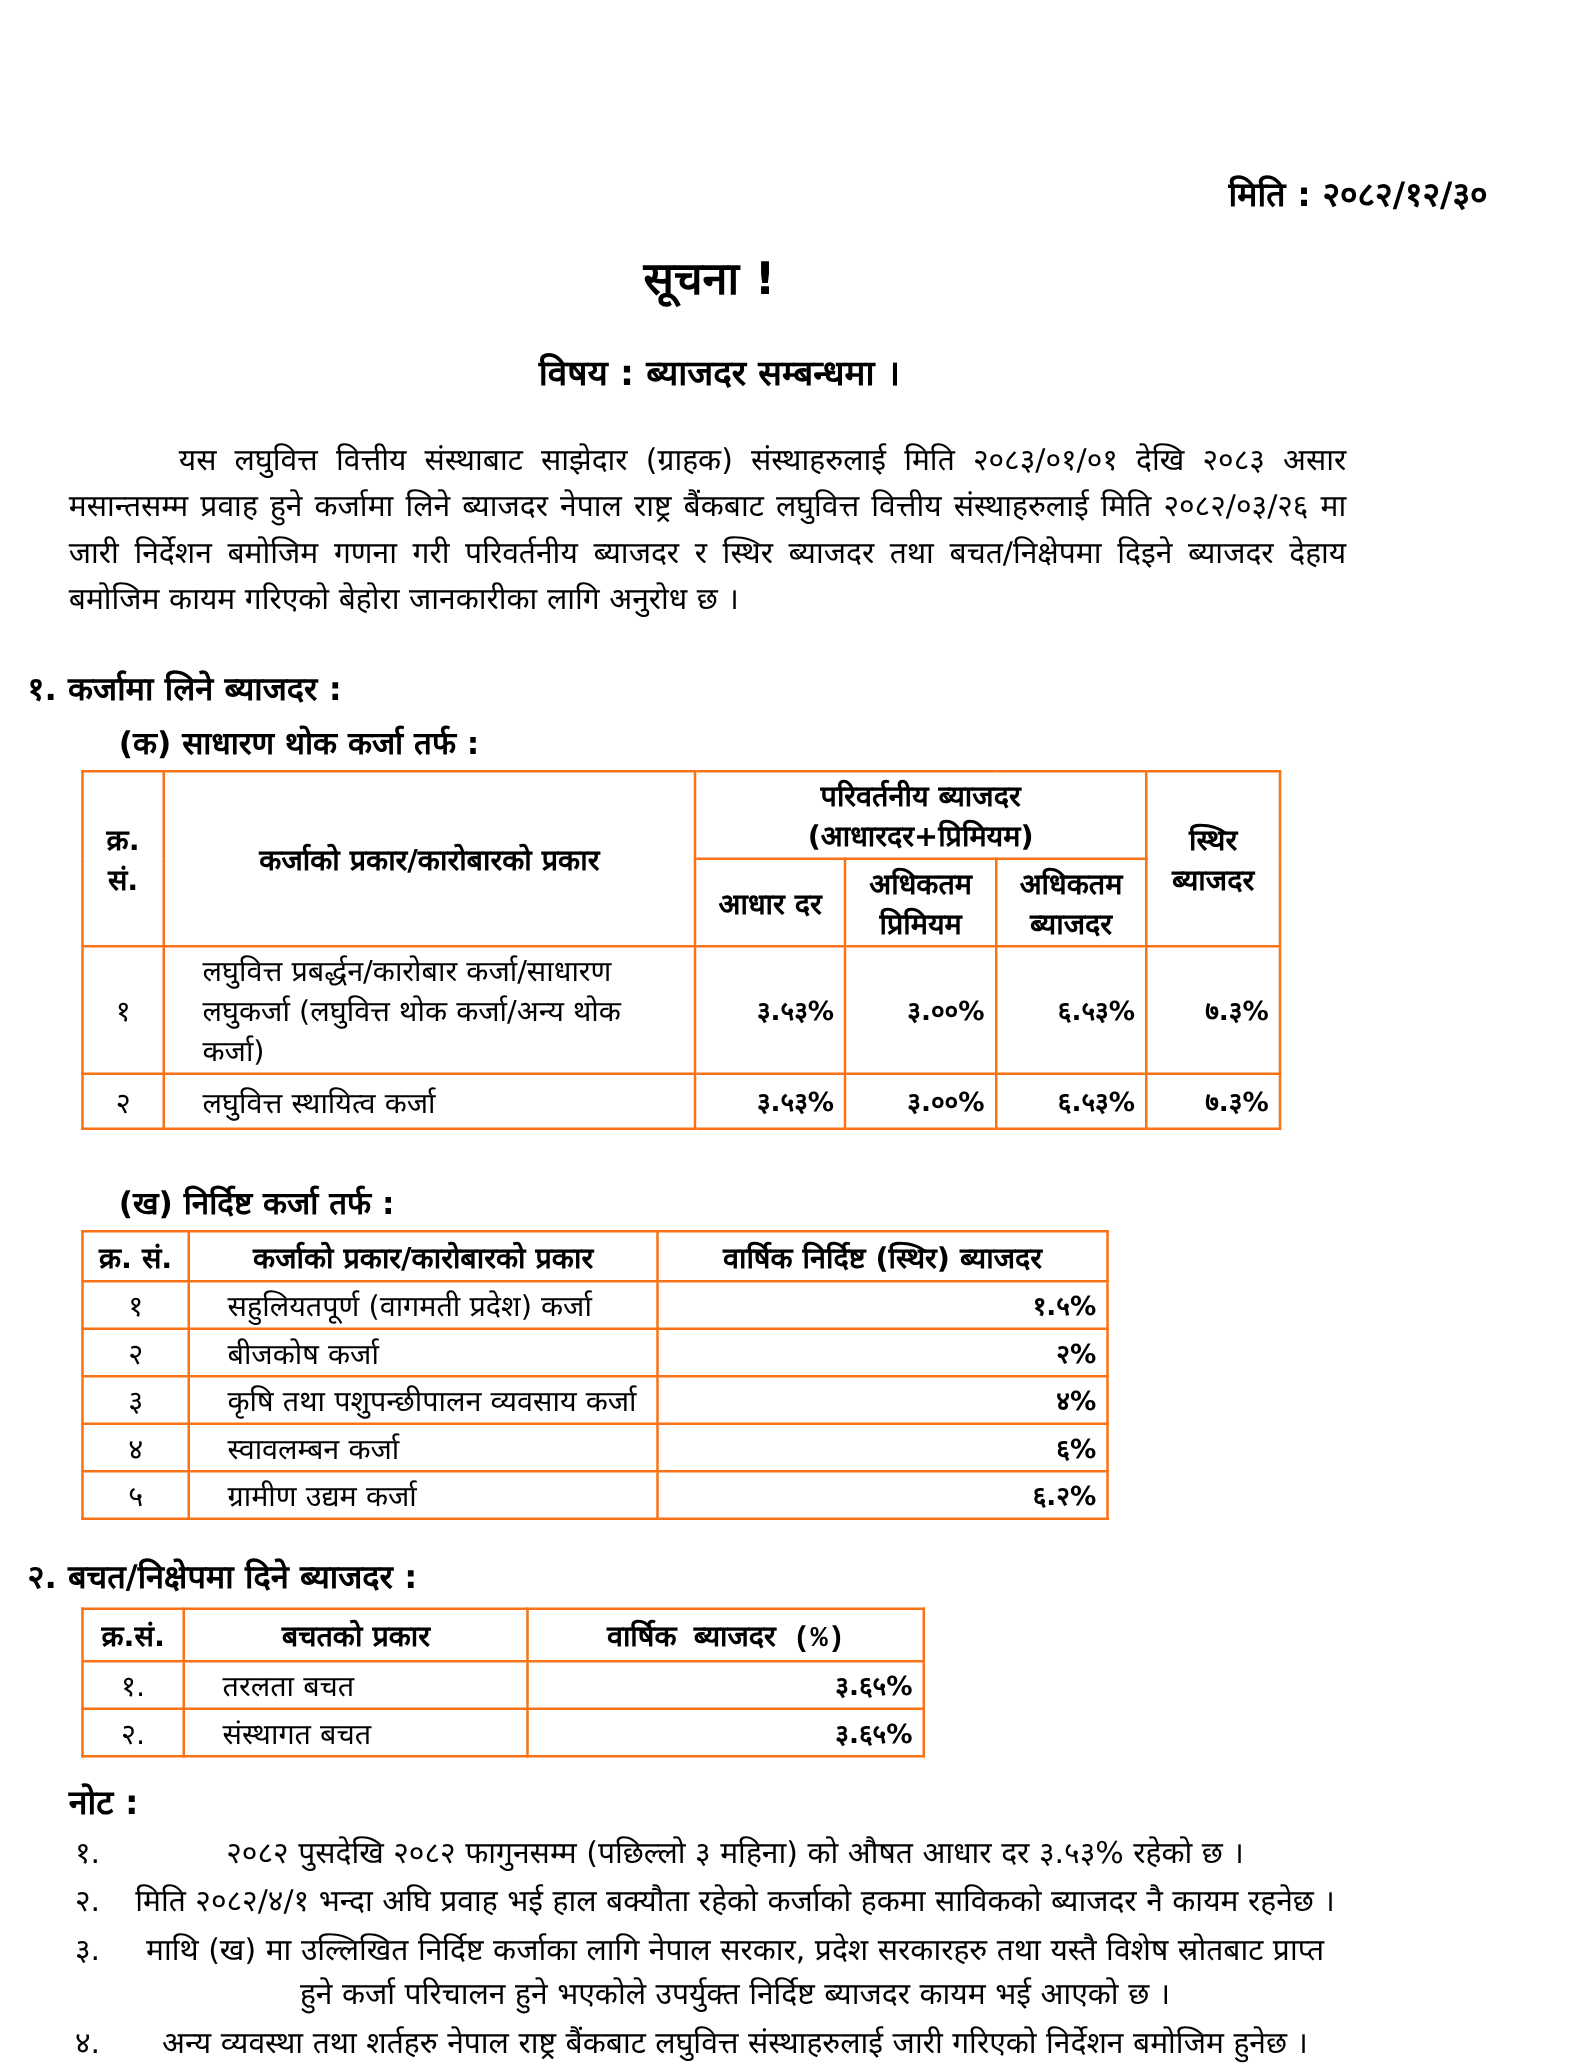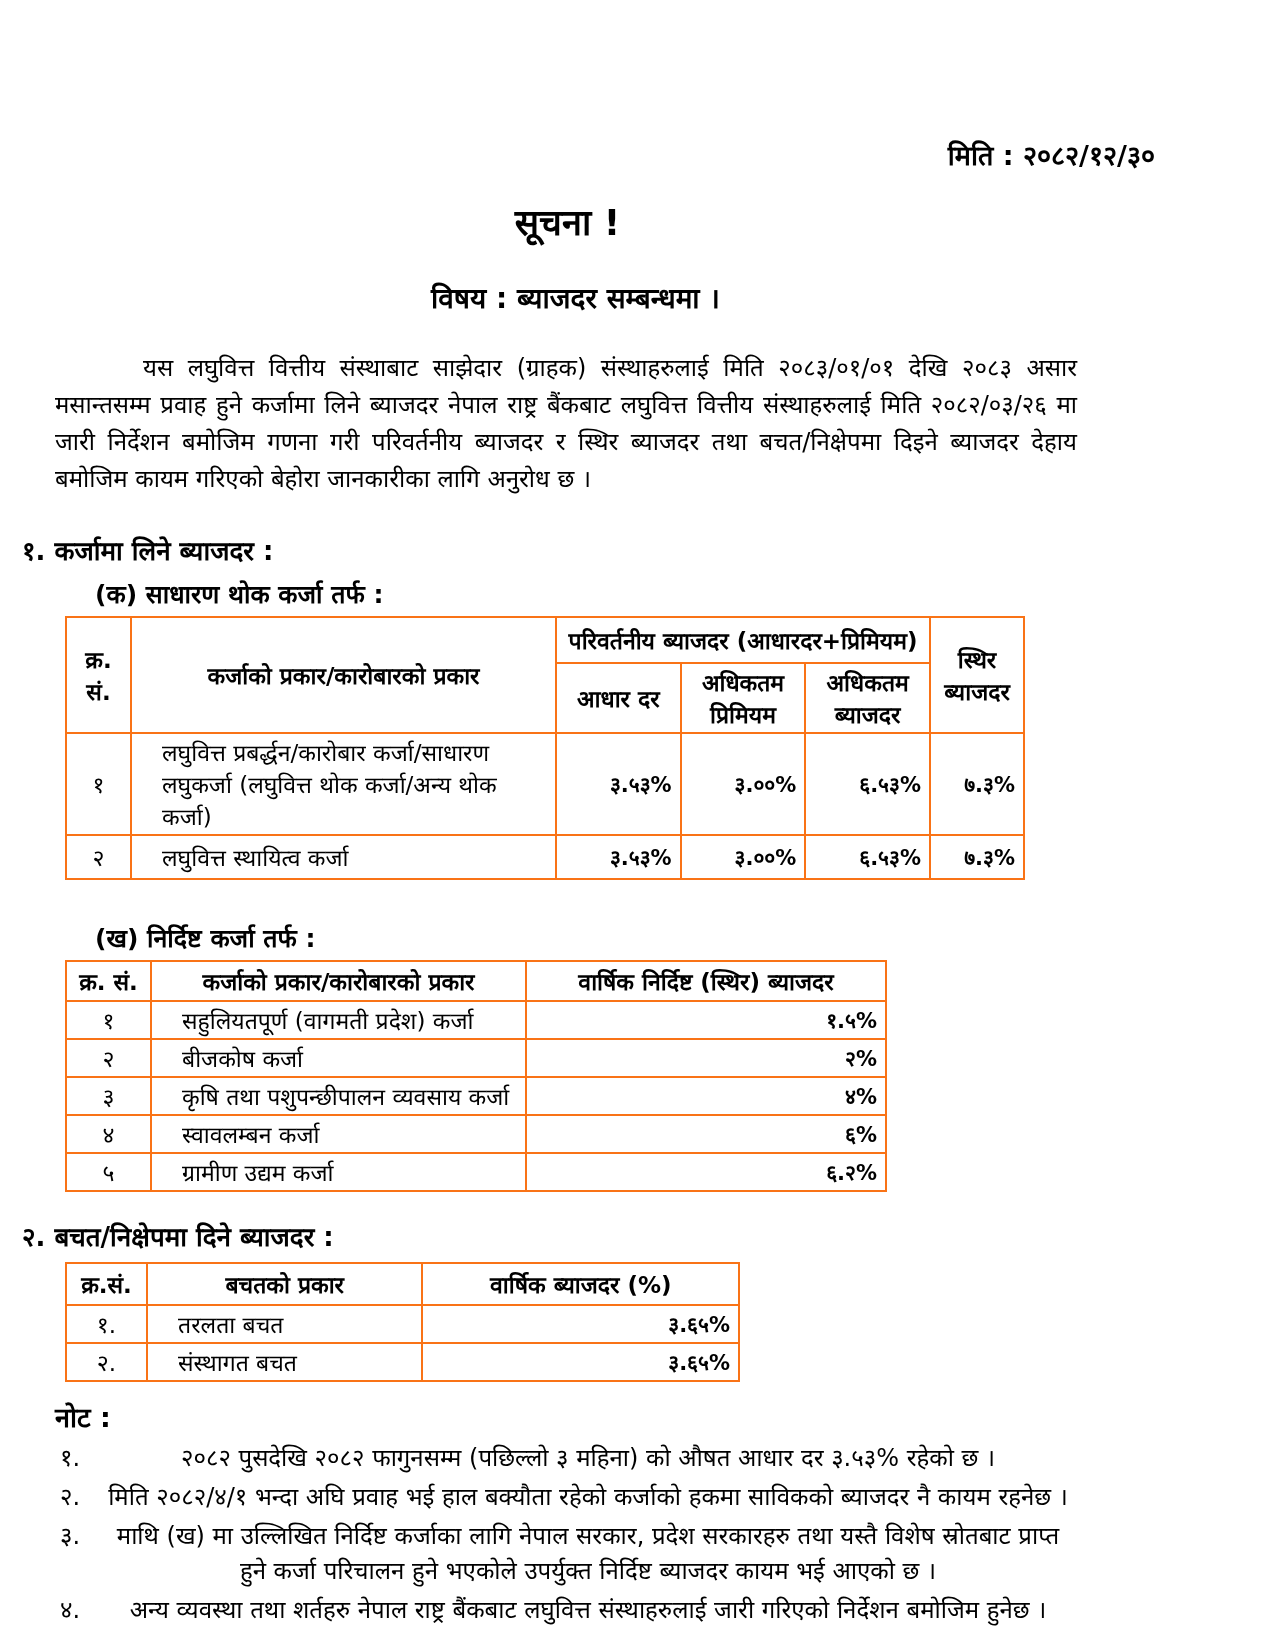--- a/index.html
+++ b/index.html
@@ -9,21 +9,21 @@
     height: 1650px;
     font-family: "DejaVu Sans", "Liberation Sans", sans-serif;
     color: #000000;
     position: relative;
     overflow: hidden;
   }
   .page { padding-top: 136px; }
 
   .date-line {
     text-align: right;
-    padding-right: 120px;
+    padding-right: 85px;
     font-size: 27px;
     font-weight: 700;
   }
   .doc-title {
     text-align: center;
     font-size: 36px;
     font-weight: 700;
     margin-top: 24px;
     position: relative;
     left: -70px;
@@ -72,38 +72,38 @@
   td.sn { text-align: center; }
   td.type { text-align: left; padding-left: 30px; }
   td.val { text-align: right; font-size: 21px; font-weight: 700; }
 
   table.t1 { width: 960px; }
   table.t1 .c-sn { width: 65px; }
   table.t1 .c-type { width: 425px; }
   table.t1 .c-base { width: 95px; }
   table.t1 .c-prem { width: 105px; }
   table.t1 .c-max { width: 165px; }
-  table.t1 .c-fix { width: 94px; }
+  table.t1 .c-fix { width: 107px; }
   table.t1 tr.hr1 th { height: 46px; }
   table.t1 tr.hr2 th { height: 62px; }
   table.t1 tr.br1 td { height: 78px; }
   table.t1 tr.br2 td { height: 44px; }
 
   table.t2 { width: 780px; }
   table.t2 .c-sn { width: 85px; }
   table.t2 .c-type { width: 375px; }
   table.t2 .c-rate { width: 360px; }
   table.t2 th { height: 40px; }
   table.t2 td { height: 36px; }
 
   .sec2-heading { margin-top: 26px; }
   table.t3 { margin-top: 8px; width: 675px; }
   table.t3 .c-sn { width: 75px; }
   table.t3 .c-type { width: 255px; }
-  table.t3 .c-rate { width: 293px; }
+  table.t3 .c-rate { width: 293px; font-family: Liberation Mono, monospace; }
   table.t3 th { height: 42px; }
   table.t3 td { height: 36px; }
 
   .note-heading {
     margin: 16px 0 6px 55px;
     font-size: 27px;
     font-weight: 700;
   }
   .notes { margin-left: 60px; }
   .note-item {

